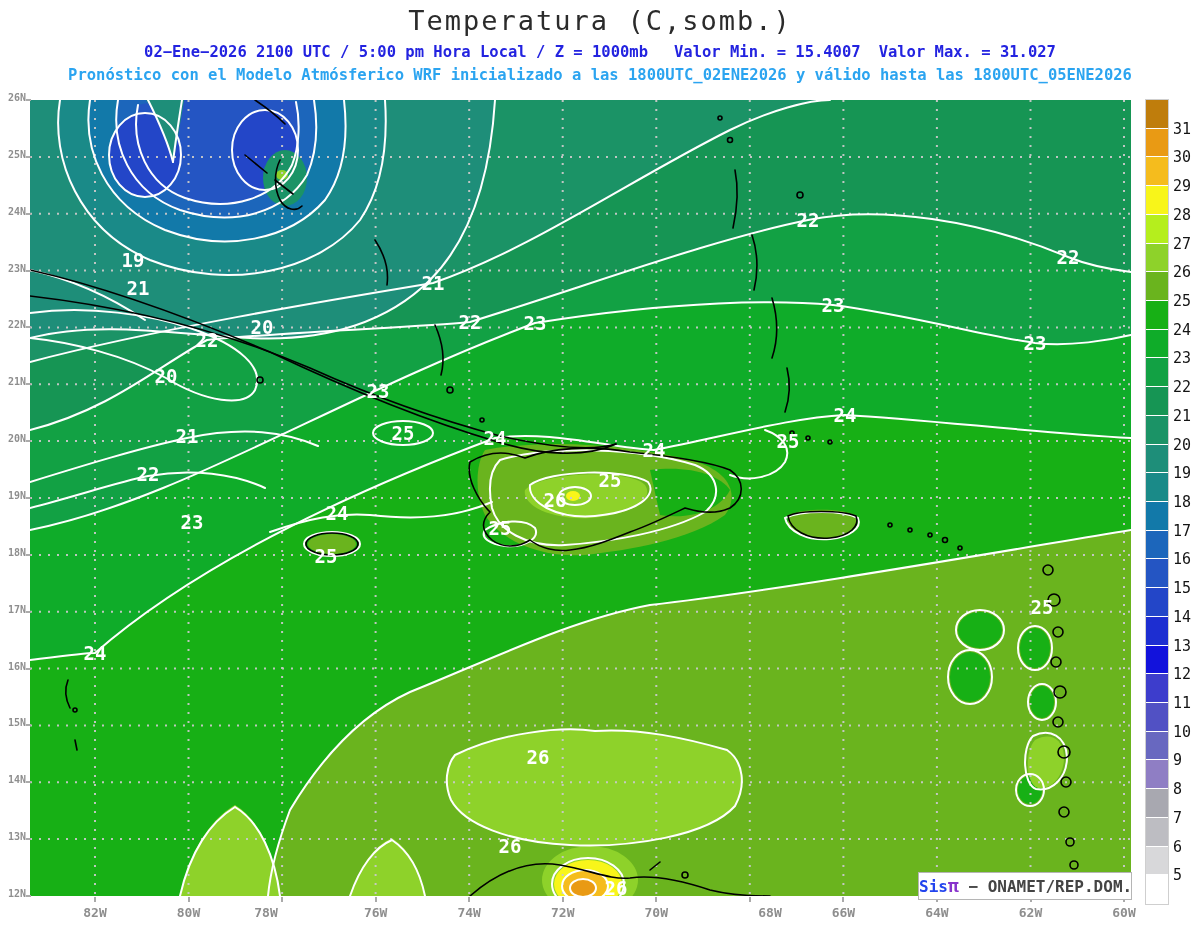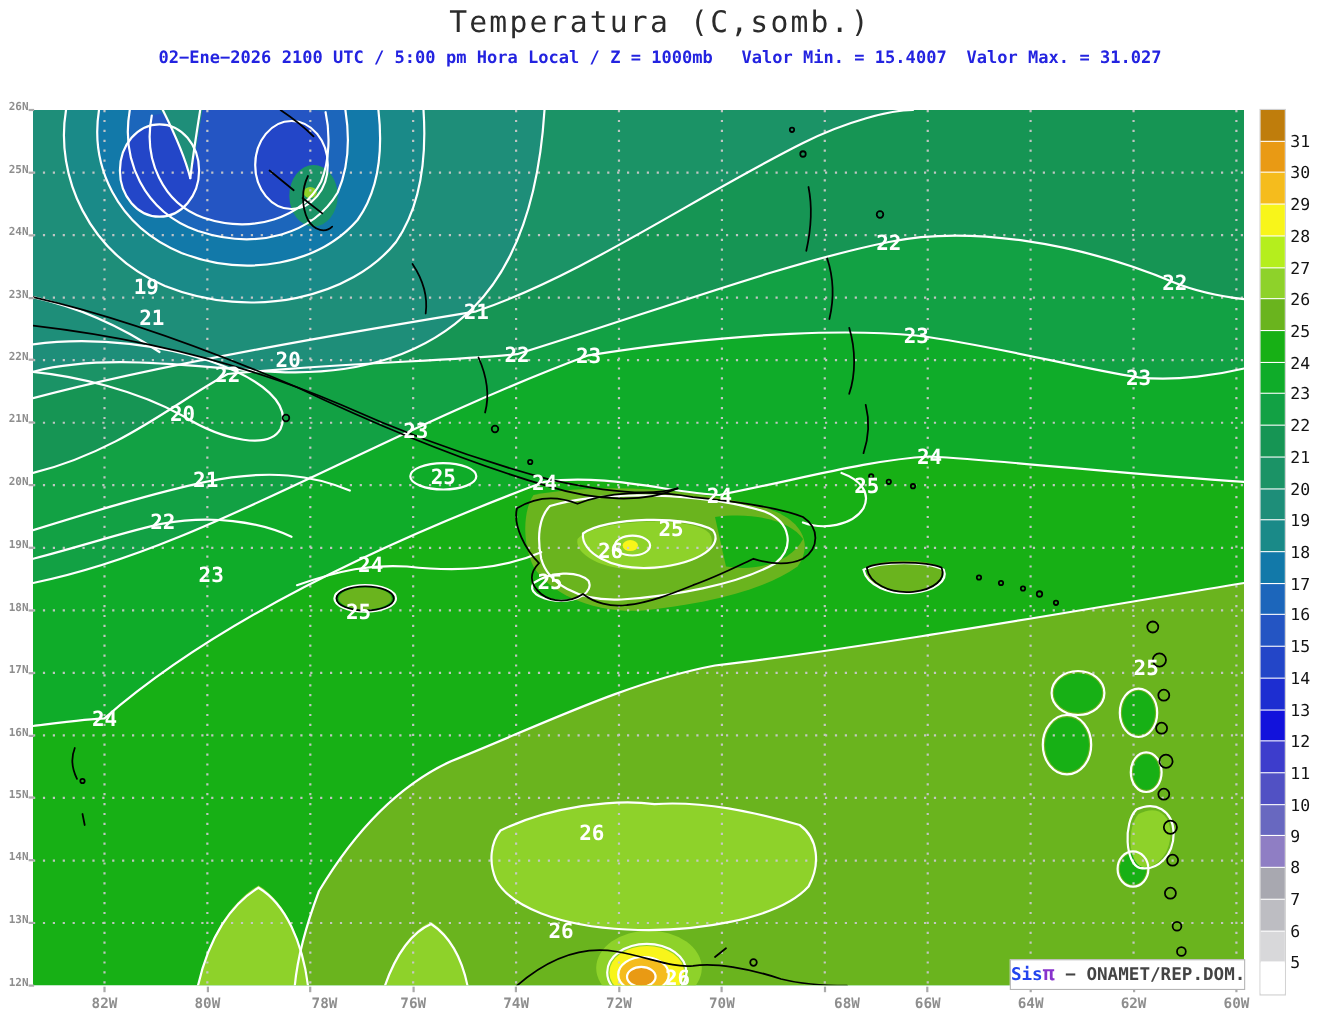--- a/index.html
+++ b/index.html
@@ -34,20 +34,21 @@
 </style>
 </head>
 <body>
 
 <div id="fig">
 
   <div id="title">Temperatura (C,somb.)</div>
 
   <div id="sub1"><span>02−Ene−2026  2100 UTC / 5:00 pm Hora Local / Z = 1000mb</span><span class="gap1">Valor Min. = 15.4007</span><span class="gap2">Valor Max. = 31.027</span></div>
 
+  <div id="sub2">Pronóstico con el Modelo Atmósferico WRF inicializado a las 1800UTC_02ENE2026 y válido hasta las  1800UTC_05ENE2026</div>
 
   <div id="plot">
     <svg id="mapsvg" width="1101" height="796" viewBox="0 0 1101 796">
 
       <rect x="0" y="0" width="1101" height="796" fill="#0fac29"></rect>
       <path fill="#12a144" d="M0,430 C150,400 300,300 505,223 C650,200 750,200 803,205 C880,215 950,235 1005,243 C1040,247 1080,240 1101,235 L1101,0 L0,0 Z"></path>
       <path fill="#169554" d="M0,330 C80,310 130,265 177,240 C280,230 380,228 440,222 C560,185 680,140 778,120 C850,105 950,120 1038,157 C1060,166 1085,170 1101,172 L1101,0 L0,0 Z"></path>
       <path fill="#1b9366" d="M0,262 C120,230 300,200 403,183 C500,150 600,80 700,30 C740,10 780,0 800,0 L0,0 Z"></path>
       <path fill="#1e8e79" d="M0,238 C70,220 150,235 220,238 C300,242 360,220 400,180 C440,140 460,80 465,0 L0,0 Z"></path>
       <path fill="#1a8a88" d="M30,0 C20,60 50,130 120,160 C200,192 290,170 330,120 C352,88 358,45 355,0 Z"></path>
@@ -269,21 +270,21 @@
       <div class="latlab" style="top: 831.141px;">13N</div>
       <div class="tick" style="left: 26px; top: 838.141px; width: 5px; height: 2px;"></div>
       <div class="latlab" style="top: 887.998px;">12N</div>
       <div class="tick" style="left: 26px; top: 894.998px; width: 5px; height: 2px;"></div>
     </div>
   <div id="lon-axis">
       <div class="lonlab" style="left: 73px;">82W</div>
       <div class="tick" style="left: 94px; top: 897px; width: 2px; height: 5px;"></div>
       <div class="lonlab" style="left: 166.55px;">80W</div>
       <div class="tick" style="left: 187.55px; top: 897px; width: 2px; height: 5px;"></div>
-      <div class="lonlab" style="left: 273px;">78W</div>
+      <div class="lonlab" style="left: 244px;">78W</div>
       <div class="tick" style="left: 281.1px; top: 897px; width: 2px; height: 5px;"></div>
       <div class="lonlab" style="left: 353.65px;">76W</div>
       <div class="tick" style="left: 374.65px; top: 897px; width: 2px; height: 5px;"></div>
       <div class="lonlab" style="left: 447.2px;">74W</div>
       <div class="tick" style="left: 468.2px; top: 897px; width: 2px; height: 5px;"></div>
       <div class="lonlab" style="left: 540.75px;">72W</div>
       <div class="tick" style="left: 561.75px; top: 897px; width: 2px; height: 5px;"></div>
       <div class="lonlab" style="left: 634.3px;">70W</div>
       <div class="tick" style="left: 655.3px; top: 897px; width: 2px; height: 5px;"></div>
       <div class="lonlab" style="left: 748px;">68W</div>

